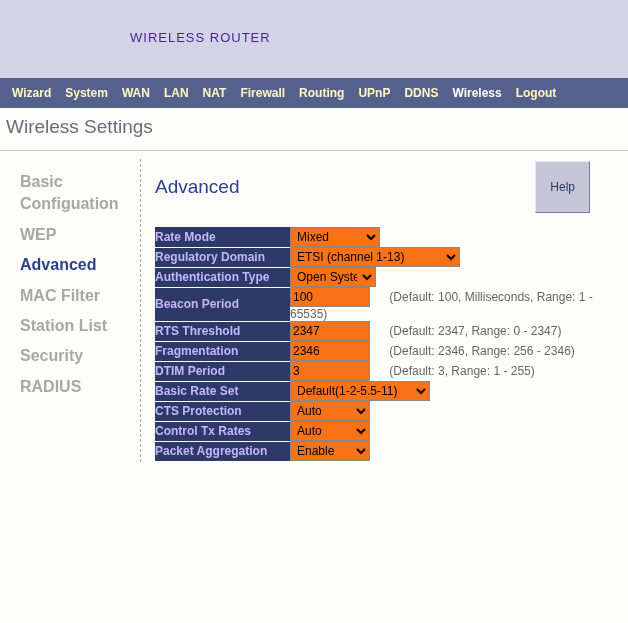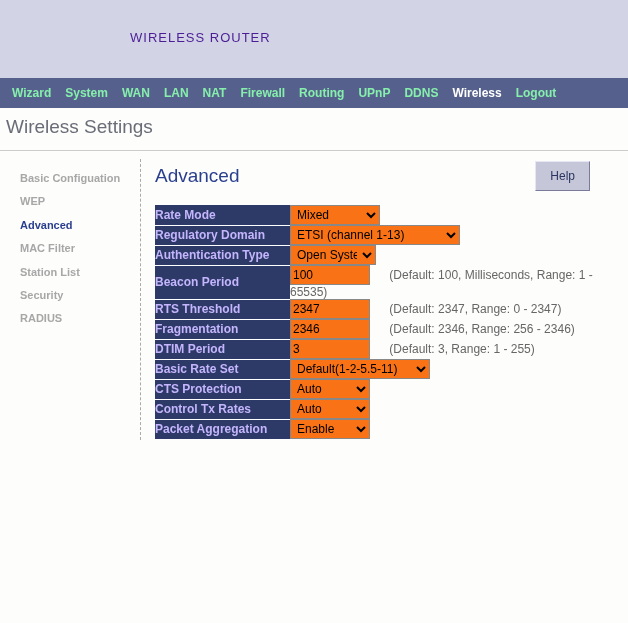--- a/index.html
+++ b/index.html
@@ -23,21 +23,21 @@
   }
   .nav-bar {
     background: #55618c;
     height: 30px;
     display: flex;
     align-items: center;
     padding: 0 12px;
     gap: 14px;
   }
   .nav-item {
-    color: #86efac;
+    color: #fef9c3;
     font-size: 12px;
     font-weight: bold;
     cursor: pointer;
     white-space: nowrap;
   }
   .nav-item.active {
     color: #fff;
   }
   .page-title {
     font-size: 19px;
@@ -49,21 +49,21 @@
     display: flex;
     border-top: 1px solid #ccc;
     padding-top: 8px;
   }
   .sidebar {
     width: 140px;
     padding: 8px 8px 0 20px;
   }
   .sidebar-item {
     color: #a7a7a7;
-    font-size: 11px;
+    font-size: 16px;
     font-weight: bold;
     padding: 4px 0;
     cursor: pointer;
     line-height: 1.4;
   }
   .sidebar-item.active {
     color: #2a3f8e;
   }
   .vsep {
     width: 0;
@@ -84,21 +84,21 @@
     color: #2a3f8e;
     font-weight: normal;
   }
   .help-btn {
     background: #c5c7d9;
     border: 1px solid #7a7a9a;
     border-top-color: #e6e7f2;
     border-left-color: #e6e7f2;
     color: #2a3560;
     font-size: 12px;
-    padding: 7px 14px;
+    padding: 18px 14px;
     cursor: pointer;
   }
   .form-table {
     border-collapse: collapse;
     width: 100%;
   }
   .form-table td {
     vertical-align: middle;
     padding: 0;
   }

